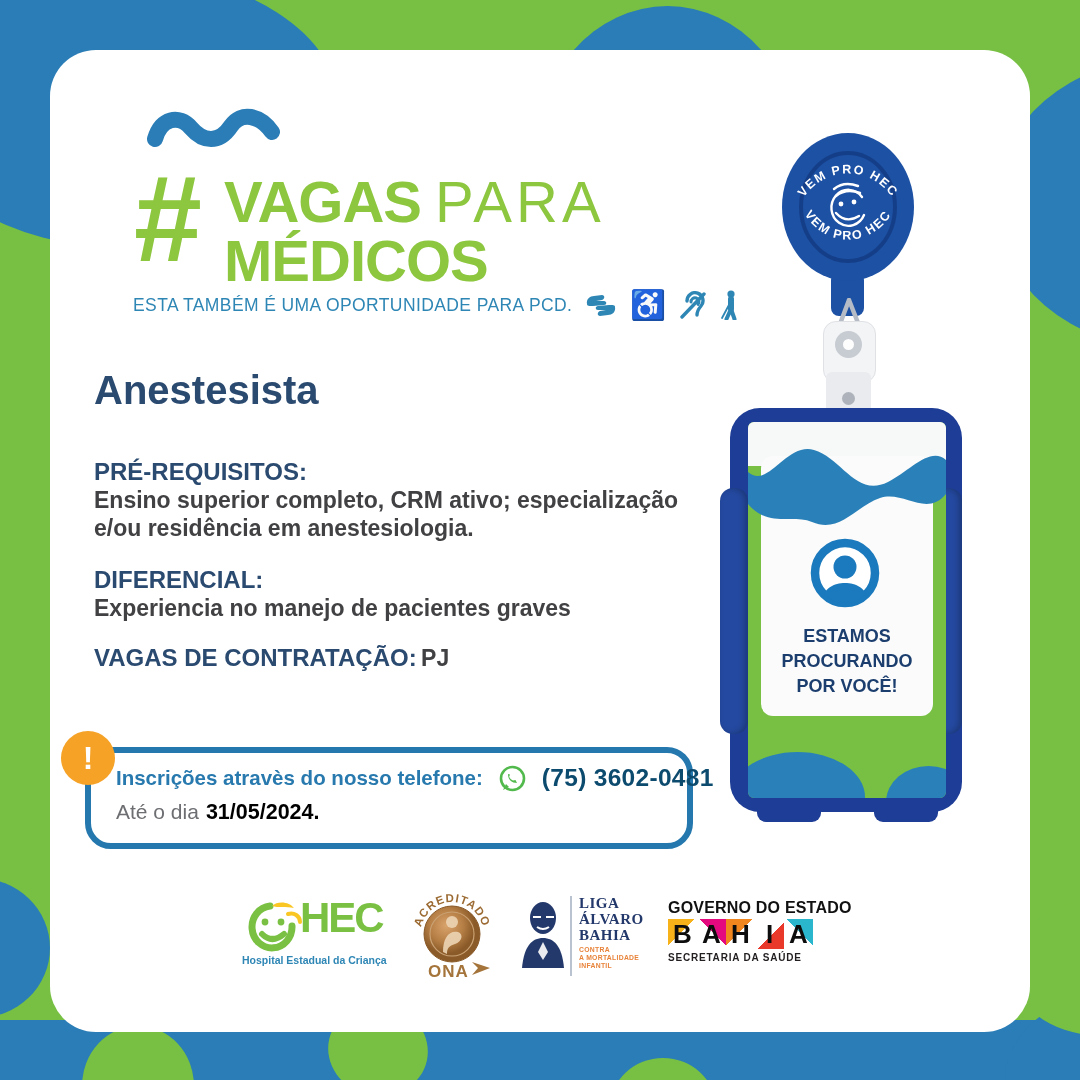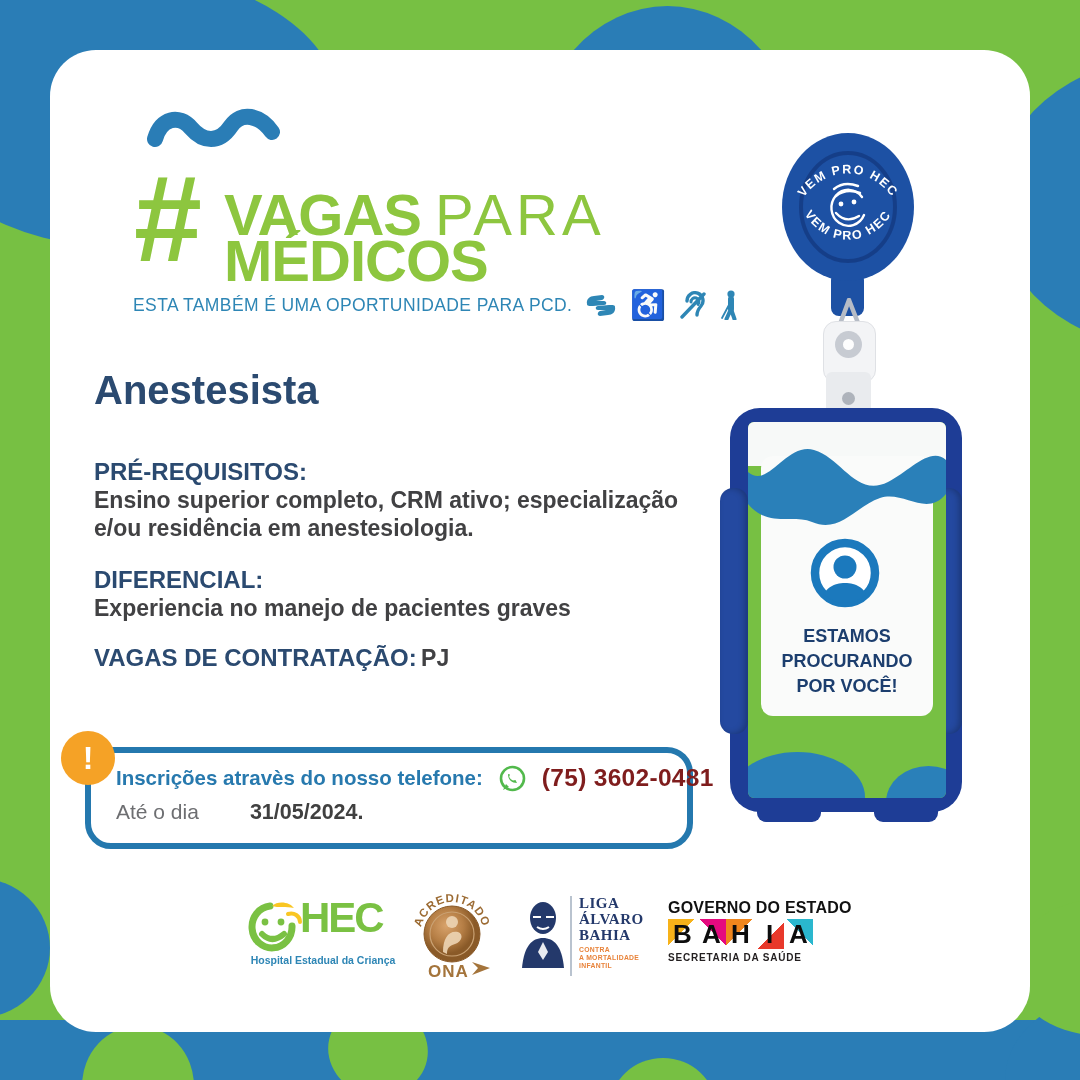--- a/index.html
+++ b/index.html
@@ -27,24 +27,24 @@
   .sec-head{font-size:24px;font-weight:800;color:#2b4a70;}
   .sec-body{font-size:23px;font-weight:700;color:#414143;line-height:1.2;width:590px;}
   
   .phone-box{position:absolute;left:85px;top:747px;width:596px;height:90px;
              border:6px solid #2478ae;border-radius:26px;background:#fff;}
   .alert-badge{position:absolute;left:61px;top:731px;width:54px;height:54px;border-radius:50%;
                background:#f5a226;color:#fff;display:flex;align-items:center;justify-content:center;
                font-size:32px;font-weight:800;}
   .contact-line1{position:absolute;left:116px;top:764px;display:flex;align-items:center;gap:16px;white-space:nowrap;}
   .contact-label{font-size:20.5px;font-weight:800;color:#2779ae;}
-  .contact-phone{font-size:24.5px;font-weight:800;color:#7f1d1d;letter-spacing:0.3px;}
+  .contact-phone{font-size:24.5px;font-weight:800;color:#0c4a6e;letter-spacing:0.3px;}
   .contact-line2{position:absolute;left:116px;top:800px;display:flex;gap:7px;white-space:nowrap;}
   .deadline-prefix{font-size:21px;font-weight:400;color:#6d6e71;}
-  .deadline-date{font-size:21.5px;font-weight:800;color:#404040;margin-left:44px;}
+  .deadline-date{font-size:21.5px;font-weight:800;color:#000000;}
   
   .reel-stem{position:absolute;left:831px;top:272px;width:33px;height:44px;background:#1d51a4;border-radius:8px;}
   .strap-up{position:absolute;left:823px;top:321px;width:51px;height:60px;background:#f3f4f6;
             border:1px solid #dfe1e5;border-radius:13px;}
   .grommet{position:absolute;left:835px;top:331px;width:27px;height:27px;border-radius:50%;background:#c7cbd2;}
   .grommet-hole{position:absolute;left:843px;top:339px;width:11px;height:11px;border-radius:50%;background:#fdfdfd;}
   .strap-low{position:absolute;left:826px;top:372px;width:45px;height:42px;background:#e9ebee;border-radius:6px;}
   .strap-btn{position:absolute;left:842px;top:392px;width:13px;height:13px;border-radius:50%;background:#aeb3bb;}
   .holder{position:absolute;left:730px;top:408px;width:232px;height:404px;background:#1e3d96;border-radius:30px;}
   .holder-tab{position:absolute;width:64px;height:22px;background:#1e3d96;border-radius:9px;top:800px;}
@@ -53,21 +53,21 @@
   .badge-card{position:absolute;left:748px;top:422px;width:198px;height:376px;background:#77c043;
               border-radius:6px;overflow:hidden;}
   .bc-whitetop{position:absolute;left:0;top:0;width:198px;height:44px;background:#f7f9f8;}
   .bc-panel{position:absolute;left:13px;top:34px;width:172px;height:260px;background:#fafbfa;border-radius:12px;}
   .bc-text{position:absolute;left:0;top:202px;width:198px;text-align:center;
            font-size:18px;line-height:25px;font-weight:800;color:#1c3e6e;}
   .bump{position:absolute;border-radius:50%;background:#2a80b9;}
   
   .hec-wrap{position:absolute;left:248px;top:898px;width:150px;height:78px;}
   .hec-name{position:absolute;left:52px;top:-4px;font-size:42px;font-weight:800;color:#7ac143;letter-spacing:-2px;}
-  .hec-tag{position:absolute;left:-6px;top:56px;width:162px;text-align:center;
+  .hec-tag{position:absolute;left:-6px;top:56px;width:162px;
            font-size:10.5px;font-weight:700;color:#2e86b5;}
   .liga-wrap{position:absolute;left:518px;top:894px;width:116px;height:88px;}
   .liga-div{position:absolute;left:52px;top:2px;width:2px;height:80px;background:#b9c3cf;}
   .liga-col{position:absolute;left:61px;top:1px;}
   .liga-main{font-family:"Liberation Serif",serif;font-size:15px;line-height:16px;font-weight:700;color:#24396b;letter-spacing:0.5px;}
   .liga-sub{font-size:6.8px;line-height:8px;font-weight:700;color:#e8833a;margin-top:3px;letter-spacing:0.3px;}
   .gov-wrap{position:absolute;left:668px;top:899px;width:160px;}
   .gov-top{font-size:16px;font-weight:800;color:#111;letter-spacing:0.2px;white-space:nowrap;}
   .gov-bahia{display:flex;margin-top:2px;}
   .gov-letter{font-size:26px;line-height:30px;font-weight:800;color:#0d0d0d;width:29px;text-align:center;}
@@ -89,21 +89,21 @@
   <div class="blob greenblob" style="left:328px;top:1004px;width:100px;height:92px;transform:rotate(12deg);"></div>
   <div class="blob greenblob" style="left:610px;top:1058px;width:106px;height:100px;"></div>
 
   <div class="card"></div>
 
   <svg class="abs" style="left:146px;top:106px;" width="136" height="48" viewBox="0 0 136 48">
     <path d="M9 33 C15 12 33 8 45 22 C57 36 73 38 85 20 C95 5 114 9 126 26" fill="none" stroke="#2a7db6" stroke-width="16" stroke-linecap="round"></path>
   </svg>
 
   <div class="hash">#</div>
-  <div class="titleline" style="top:168px;margin-top:13px;">
+  <div class="titleline" style="top:168px;">
     <span class="t-bold">VAGAS</span>
     <span class="t-light">PARA</span>
   </div>
   <div class="titleline" style="top:227px;">
     <span class="t-bold">MÉDICOS</span>
   </div>
 
   <div class="subtitle-row">
     <span class="subtitle">ESTA TAMBÉM É UMA OPORTUNIDADE PARA PCD.</span>
     <span class="acc-icon">

